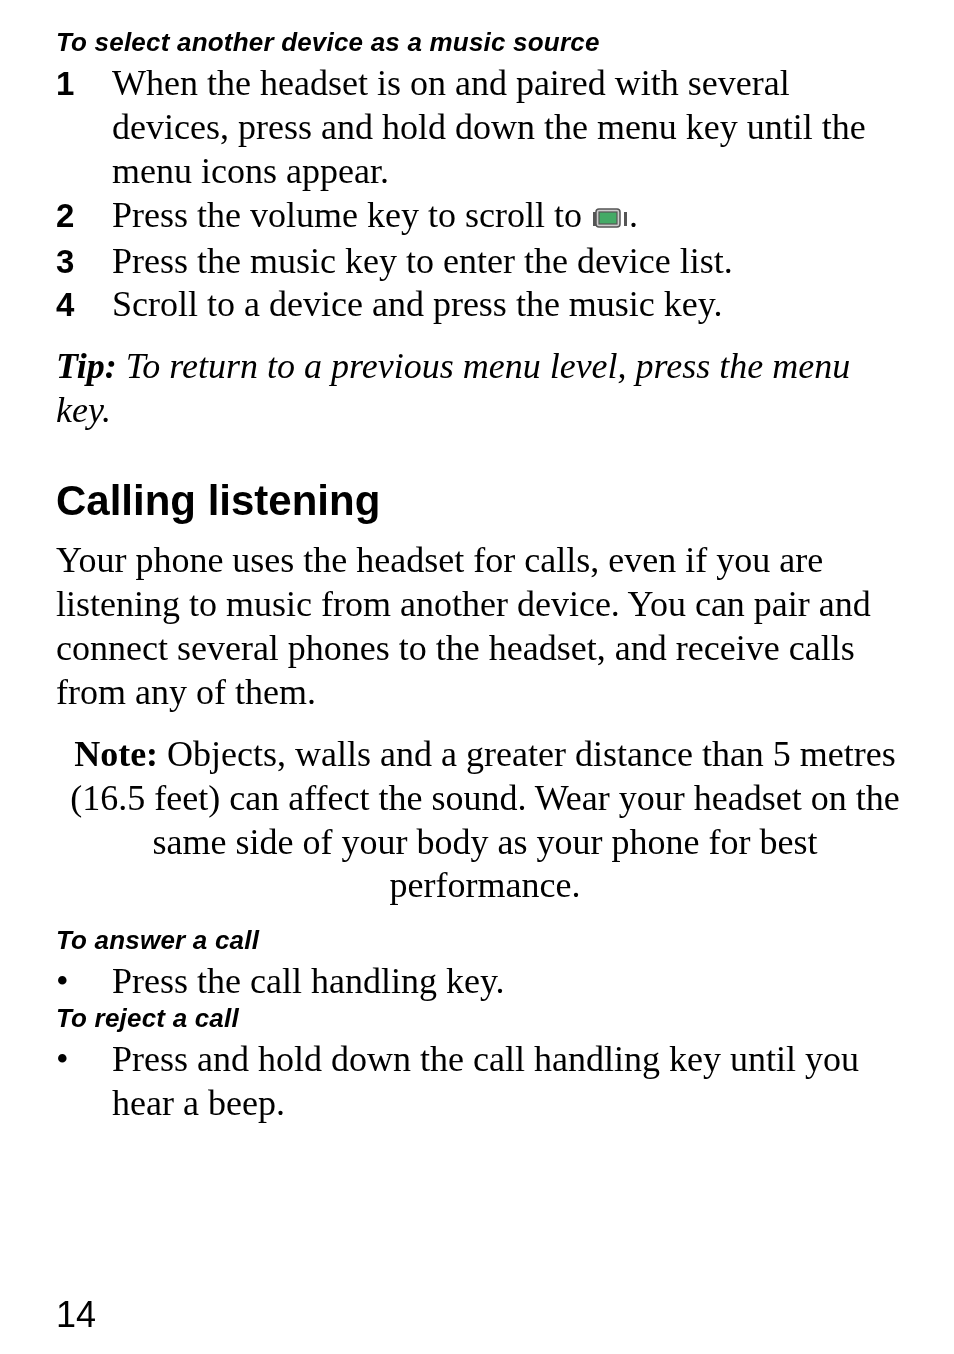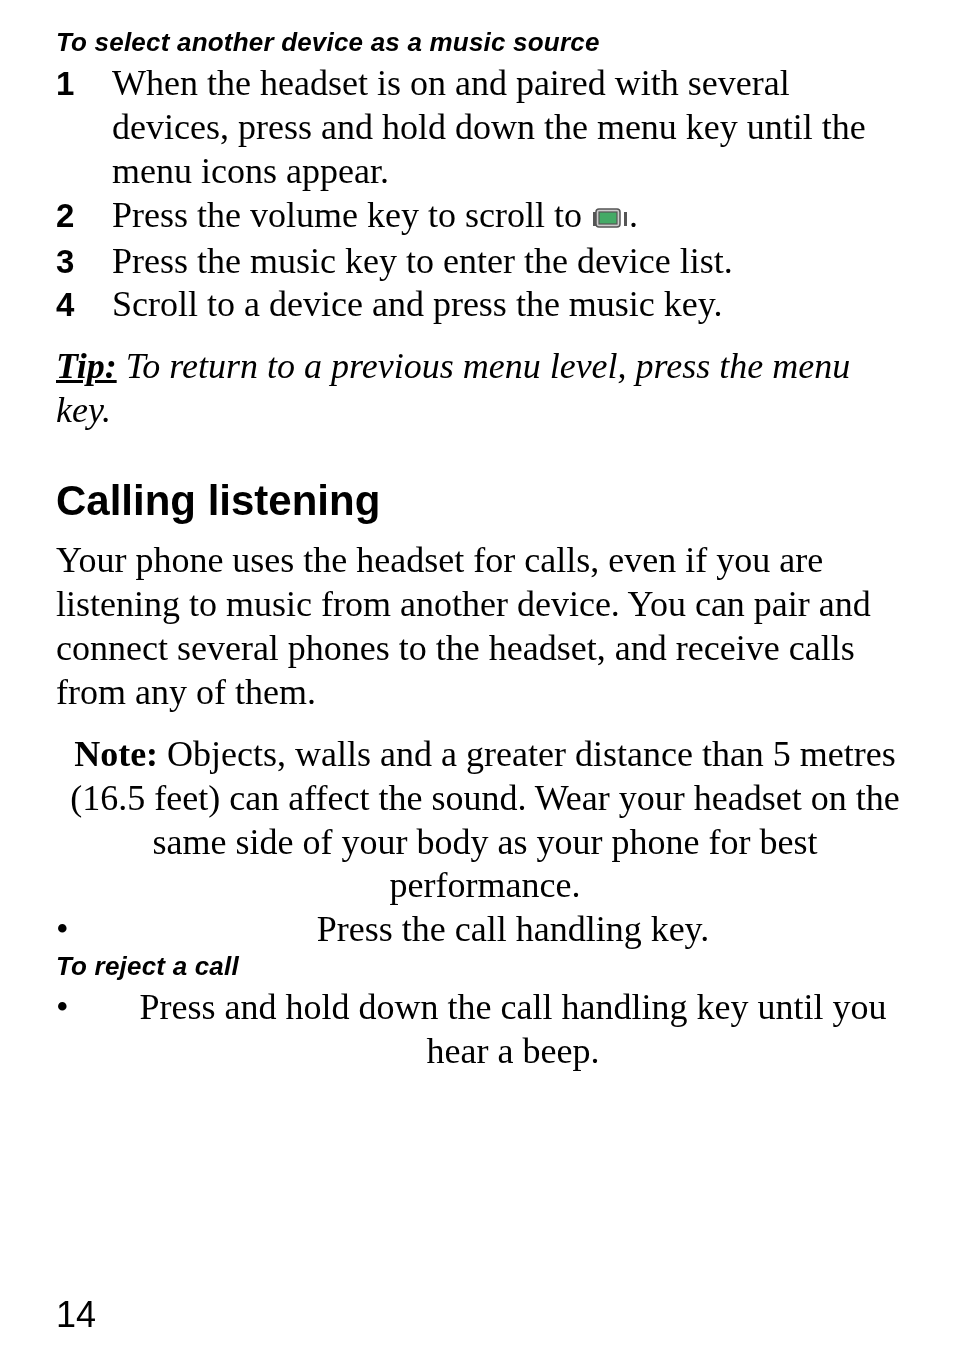--- a/index.html
+++ b/index.html
@@ -34,21 +34,21 @@
     font-size: 36px;
     line-height: 1.22;
     margin-bottom: 0;
   }
   p.spaced { margin-top: 18px; text-align: center; }
   p.tip {
     font-size: 36px;
     line-height: 1.22;
     margin-top: 18px;
   }
-  .tip-label { font-weight: bold; font-style: italic; text-decoration: underline; }
+  .tip-label { font-weight: bold; font-style: italic; }
   .tip-rest { font-style: italic; }
   .note-label { font-weight: bold; }
   ol.numbered {
     list-style: none;
     padding: 0;
     margin: 0;
   }
   ol.numbered > li {
     display: flex;
     align-items: flex-start;
@@ -74,21 +74,21 @@
     align-items: flex-start;
     font-size: 36px;
     line-height: 1.22;
   }
   ul.bullet .dot {
     width: 56px;
     flex-shrink: 0;
     font-size: 36px;
     padding-top: 0px;
   }
-  ul.bullet .txt { flex: 1; text-align: center; }
+  ul.bullet .txt { flex: 1; }
   .inline-icon {
     display: inline-block;
     vertical-align: -2px;
     margin: 0 2px;
   }
   .page-num {
     font-family: Arial, Helvetica, sans-serif;
     font-size: 36px;
     position: absolute;
     bottom: 18px;
@@ -133,20 +133,21 @@
   </p>
 
   <h2 class="heading">Calling listening</h2>
 
   <p class="body">Your phone uses the headset for calls, even if you are listening to music from another device. You can pair and connect several phones to the headset, and receive calls from any of them.</p>
 
   <p class="body spaced">
     <span class="note-label">Note: </span><span>Objects, walls and a greater distance than 5 metres (16.5 feet) can affect the sound. Wear your headset on the same side of your body as your phone for best performance.</span>
   </p>
 
+  <h3 class="section" style="margin-top:18px;">To answer a call</h3>
   <ul class="bullet">
     <li>
       <span class="dot">•</span>
       <span class="txt">Press the call handling key.</span>
     </li>
   </ul>
 
   <h3 class="section" style="">To reject a call</h3>
   <ul class="bullet">
     <li>

